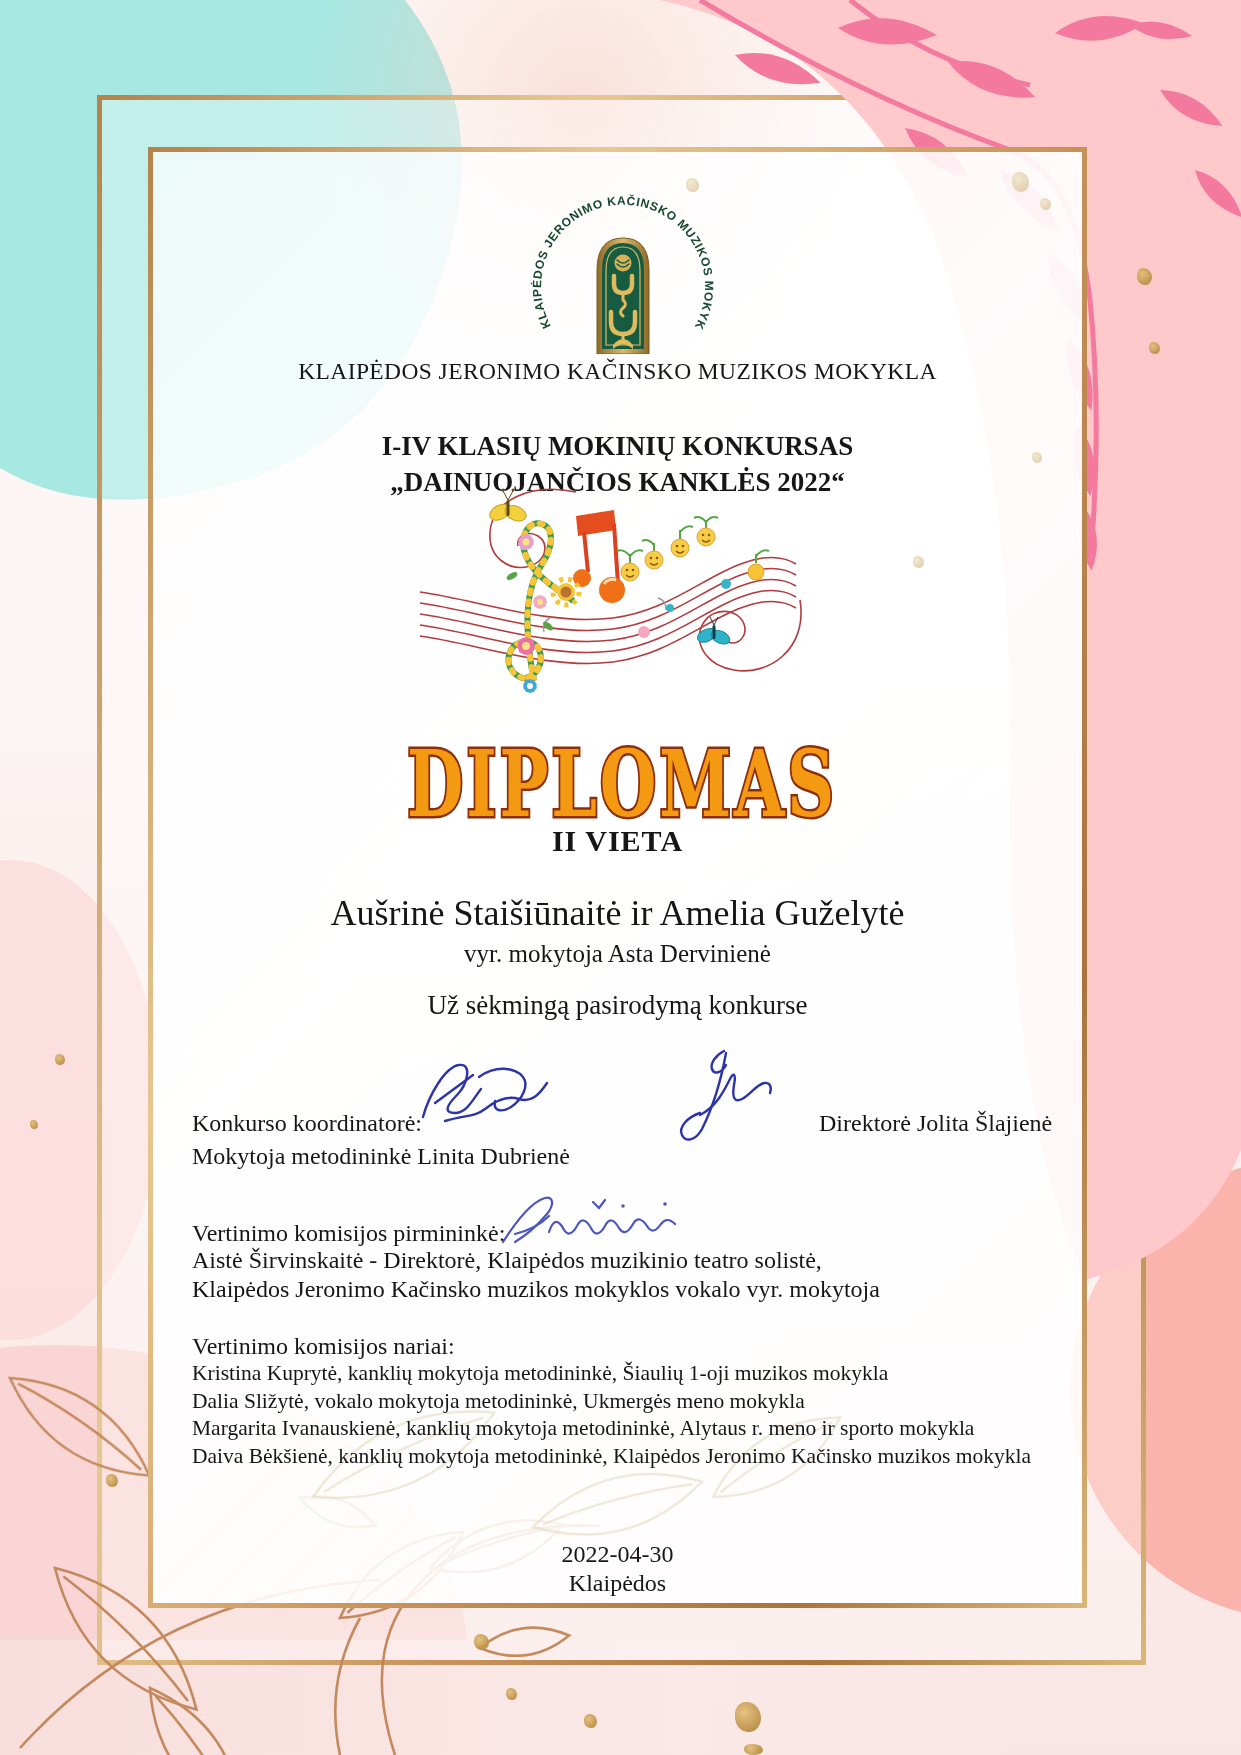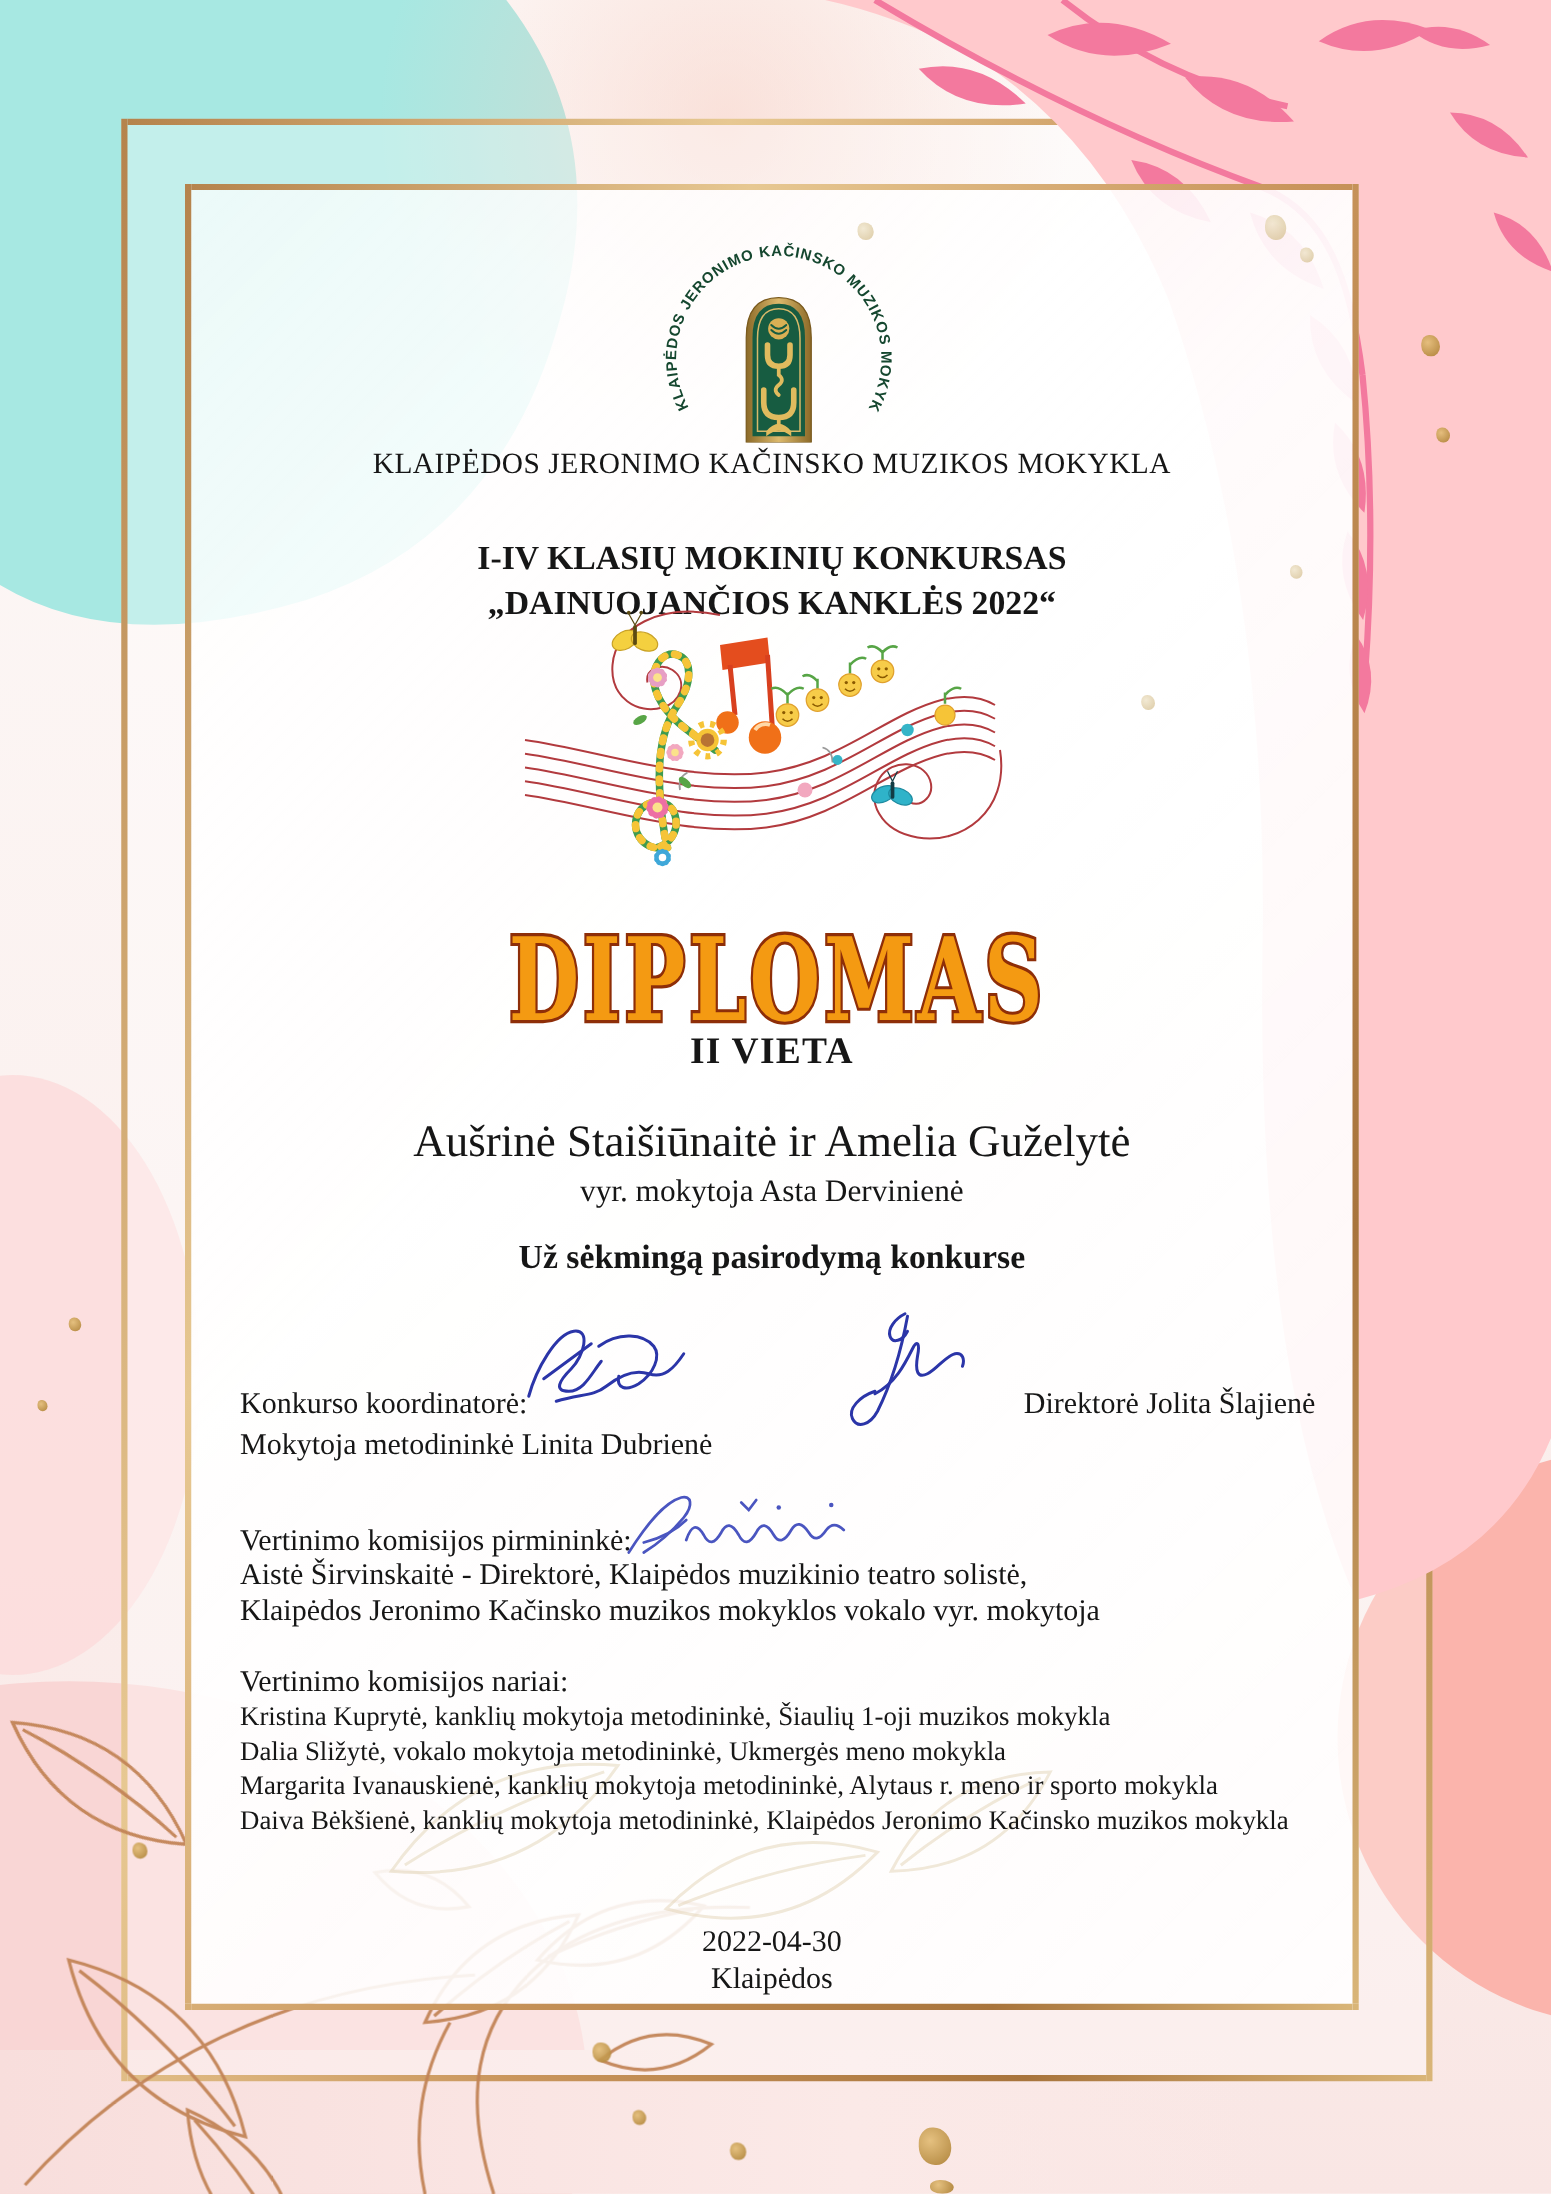--- a/index.html
+++ b/index.html
@@ -41,21 +41,21 @@
   .cert-inner-leaves{left:140px;top:1225px;opacity:.5;z-index:0;}
   .c-center{left:0;right:0;text-align:center;z-index:2;}
   .logo{left:360px;top:26px;z-index:2;}
   .school-name{top:206px;font-size:23.5px;letter-spacing:.4px;}
   .contest{top:276px;font-size:27px;font-weight:bold;line-height:36px;}
   .music{left:255px;top:328px;z-index:2;}
   .diplomas{top:578px;z-index:2;}
   .place{top:672px;font-size:30px;font-weight:bold;letter-spacing:1px;}
   .recipients{top:740px;font-size:36px;}
   .teacher{top:788px;font-size:25px;}
-  .achievement{top:838px;font-size:27px;font-weight:bold;}
+  .achievement{top:838px;font-size:27px;font-weight:normal;}
   .lbl{font-size:24px;z-index:2;}
   .coordinator-label{left:39px;top:958px;}
   .director-line{left:642px;top:958px;margin-left:24px;}
   .coordinator-name{left:39px;top:991px;}
   .chair-label{left:39px;top:1068px;}
   .chair-lines{left:39px;top:1094px;font-size:24px;line-height:29px;z-index:2;}
   .members-label{left:39px;top:1181px;}
   .members{left:39px;top:1208px;width:845px;font-size:21.5px;line-height:27.5px;z-index:2;}
   .date-block{top:1388px;font-size:24px;line-height:29px;z-index:2;}
   .sig{z-index:1;}

